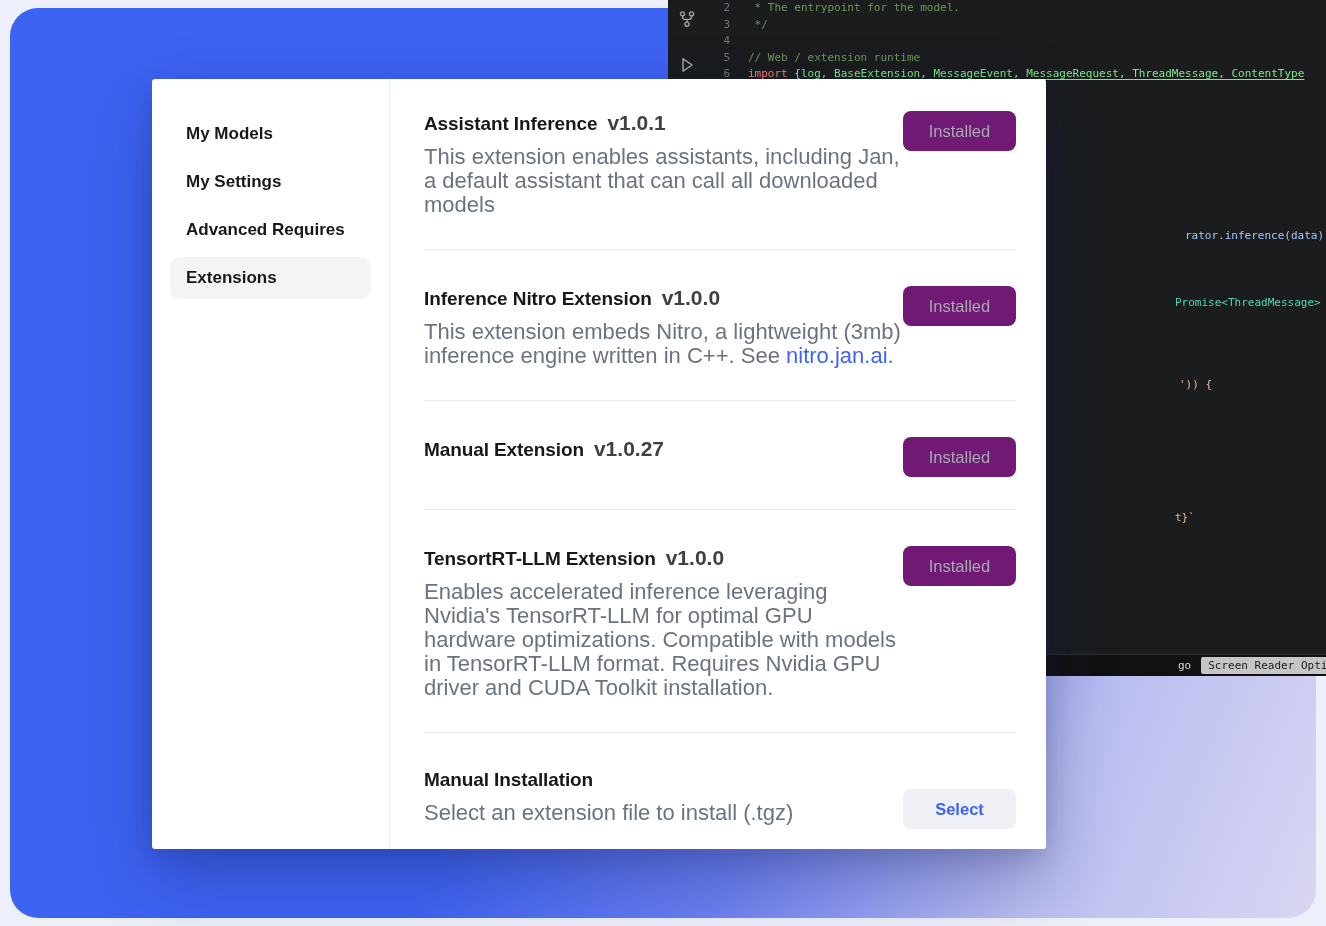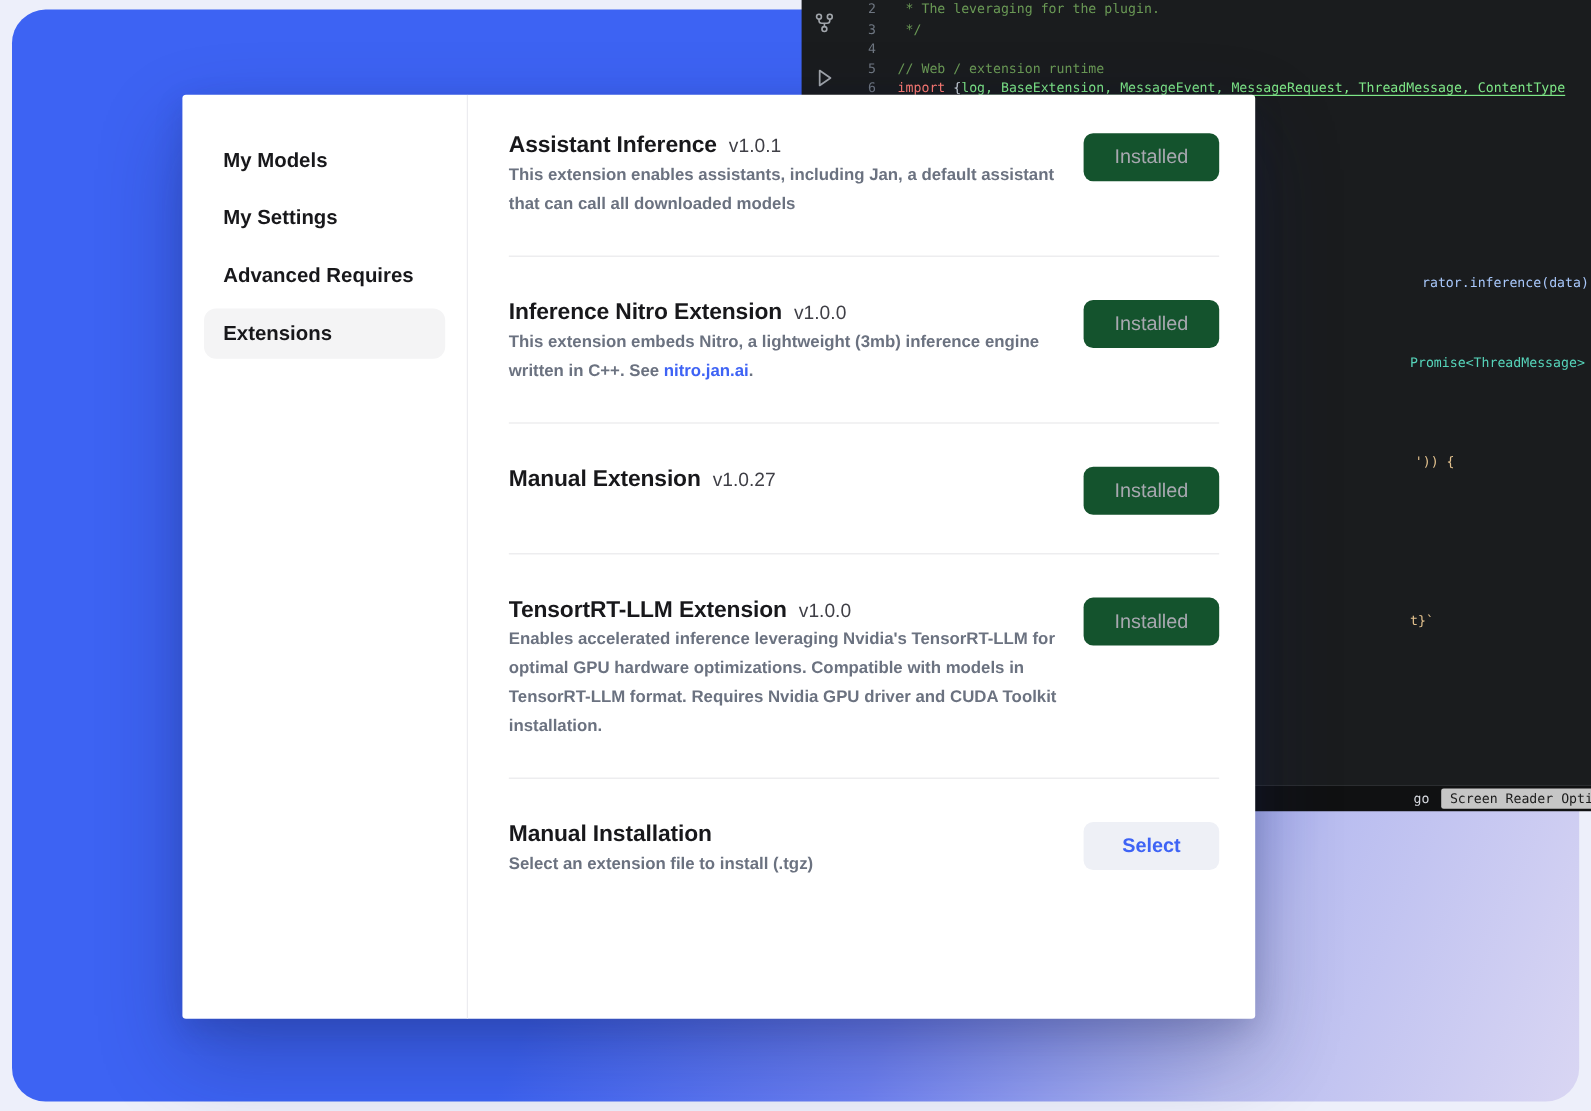--- a/index.html
+++ b/index.html
@@ -99,34 +99,34 @@
 
   .m-content {
     flex: 1;
     padding: 32px 30px 20px 34px;
     overflow: hidden;
   }
   .ext { display: flex; justify-content: space-between; align-items: flex-start; }
   .ext-info { max-width: 575px; }
   .ext-title-row { display: flex; align-items: baseline; }
   .ext-title-row h3 { font-size: 19px; font-weight: 700; color: #18181b; letter-spacing: -0.1px; }
-  .ver { font-size: 16px; color: #3f3f46; margin-left: 10px; font-weight: 400; }
-  .desc { font-size: 14px; line-height: 24px; color: #6b7280; font-weight: bold; }
+  .ver { font-size: 21px; color: #3f3f46; margin-left: 10px; font-weight: 700; }
+  .desc { margin-top: 10px; font-size: 22px; line-height: 24px; color: #6b7280; }
   .link { color: #3e63f5; text-decoration: none; cursor: pointer; }
 
   .btn {
     min-width: 113px; height: 40px;
     border: none; border-radius: 8px;
     font-family: "Liberation Sans", sans-serif;
     font-size: 16.5px;
     padding: 0 20px;
     flex: none;
   }
-  .btn.installed { background: #14532d; color: #a8a8b0; font-weight: 500; cursor: default; }
-  .btn.select { background: #eef0f6; color: #3e63f5; font-weight: 700; cursor: pointer; }
+  .btn.installed { background: #701a75; color: #a8a8b0; font-weight: 500; cursor: default; }
+  .btn.select { background: #eef0f6; color: #3e63f5; font-weight: 700; cursor: pointer; margin-top: 20px; }
 
   .divider { border-top: 1px solid #e9e9ec; margin: 32px 0 36px 0; }
 </style>
 </head>
 <body>
 
 <div class="stage">
 
   <div class="bg-canvas"></div>
 
@@ -145,21 +145,21 @@
       <div class="act-icon">
         <svg width="18" height="18" viewBox="0 0 16 16" fill="none" stroke="#b9bec4" stroke-width="1.3" stroke-linejoin="round">
           <path d="M4.5 2.5 L12.5 8 L4.5 13.5 Z"></path>
         </svg>
       </div>
     </div>
 
     <div class="code-area">
       <div class="code-line">
         <span class="ln">2</span>
-        <span class="lc tok-comment"> * The leveraging for the plugin.</span>
+        <span class="lc tok-comment"> * The entrypoint for the model.</span>
       </div>
       <div class="code-line">
         <span class="ln">3</span>
         <span class="lc tok-comment"> */</span>
       </div>
       <div class="code-line">
         <span class="ln">4</span>
         <span class="lc"></span>
       </div>
       <div class="code-line">

